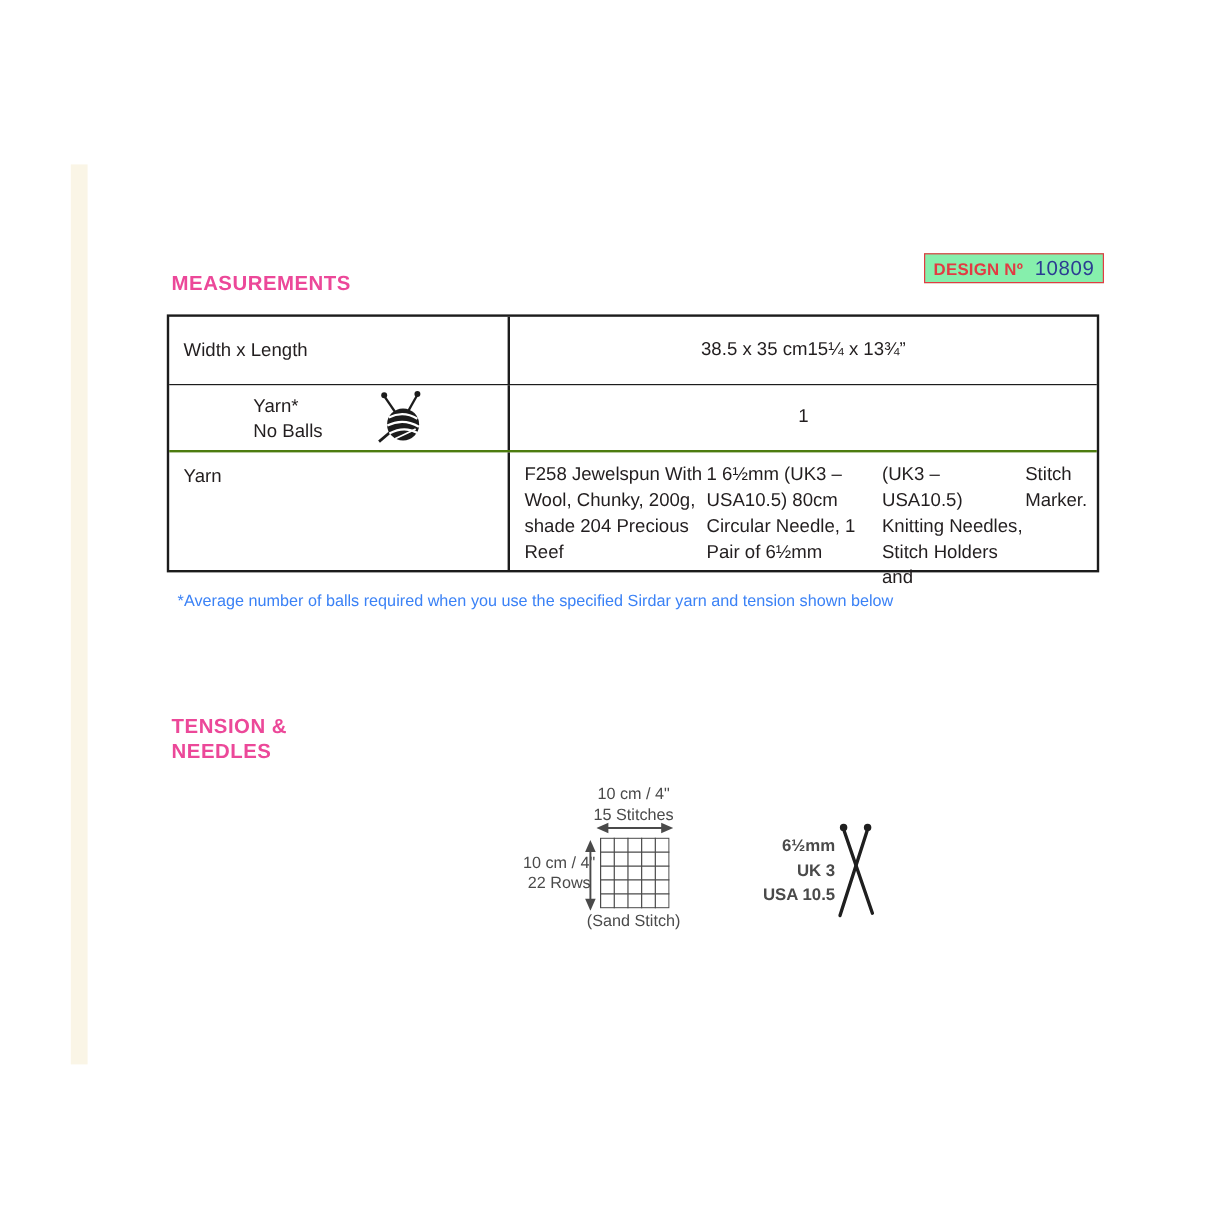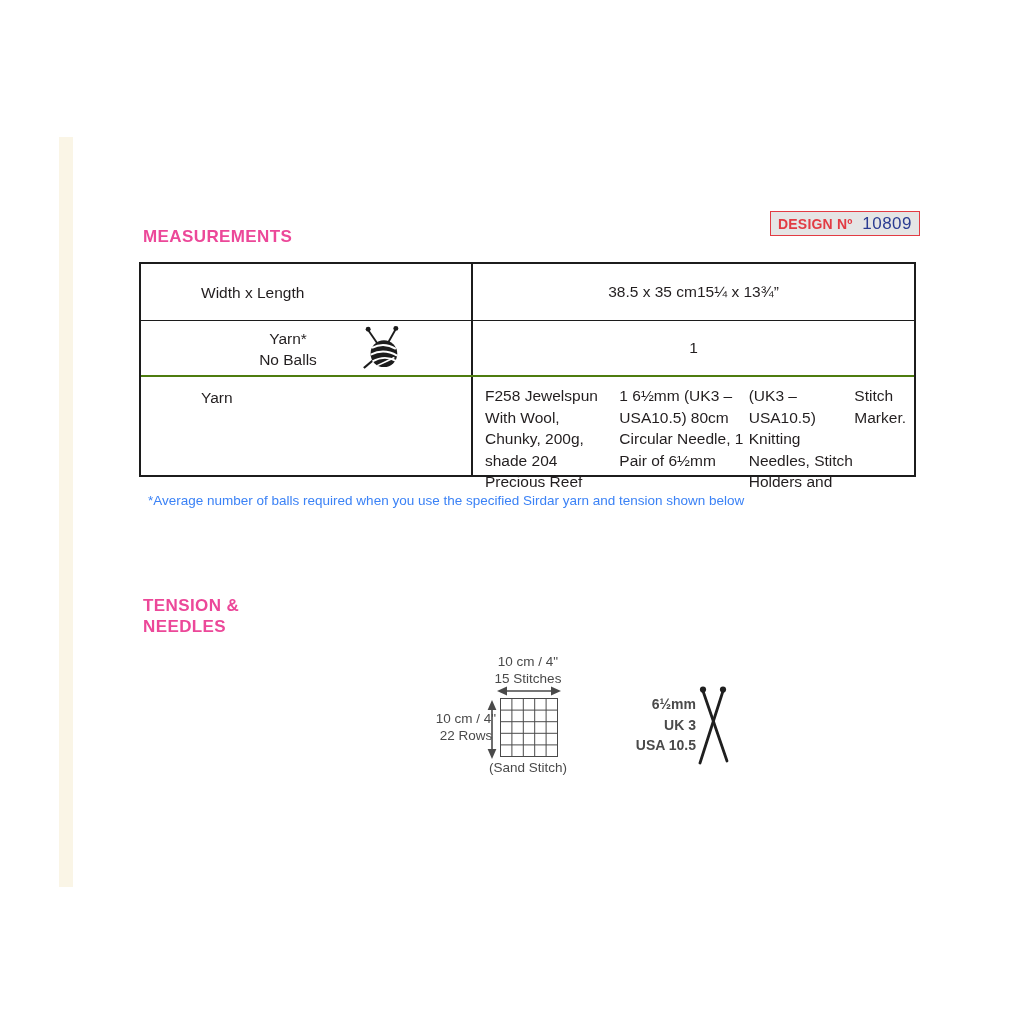--- a/index.html
+++ b/index.html
@@ -4,45 +4,45 @@
 <style>
   * { margin:0; padding:0; box-sizing:border-box; }
   html,body { width:1024px; height:1024px; background:#ffffff; }
   body { font-family:"Liberation Sans", sans-serif; color:#221e1f; position:relative; }
   .page { position:absolute; inset:0; width:1024px; height:1024px; background:#fff; overflow:hidden; }
 
   .stripe { position:absolute; left:59px; top:137px; width:14px; height:750px; background:#faf5e6; }
 
   .badge { position:absolute; left:770px; top:211px; width:150px; height:25px;
            border:1.5px solid #e23b43; display:flex; align-items:center;
-           justify-content:space-between; padding:0 7px; background:#e5e5e5; }
+           justify-content:space-between; padding:0 7px; background:#86efac; }
   .badge-label { color:#e23b43; font-weight:bold; font-size:14px; letter-spacing:.2px; }
   .badge-number { color:#2b3c92; font-size:17px; letter-spacing:.5px; }
 
   .section-heading { position:absolute; color:#ec4899; font-weight:bold; font-size:17px;
                      letter-spacing:.4px; line-height:21px; }
   #measurements-heading { left:143px; top:226px; }
   #tension-heading { left:143px; top:595px; }
 
   .m-table { position:absolute; left:139px; top:262px; width:777px;
              border:2px solid #1c1c1c; background:#fff; }
   .m-row { display:flex; align-items:stretch; }
   .m-row.row-1 { height:56px; }
   .m-row.row-2 { height:55px; border-top:1px solid #1c1c1c; }
   .m-row.row-3 { height:100px; border-top:2px solid #4d7c0f; }
   .cell-l { width:284px; border-right:2px solid #1c1c1c; padding:7px 10px 6px 12px;
             font-size:15.5px; line-height:21px; display:flex; flex-direction:column;
-            justify-content:center;margin-left:48px; }
+            justify-content:center; }
   .cell-r { flex:1; font-size:15.5px; line-height:21.5px; display:flex; 
             justify-content:center; align-items:center; text-align:center; padding:6px 8px; }
   .row-3 .cell-r { align-items:flex-start; text-align:left; padding-left:12px; justify-content:flex-start; padding-top:8px; }
   .row-3 .cell-l { justify-content:flex-start; padding-top:10px; }
   .row-3 .cell-l .line + .line { margin-top:4px; }
   .yarn-cell { flex-direction:row; align-items:center; }
-  .yarn-cell .labels { display:flex; flex-direction:column;text-align:center; }
+  .yarn-cell .labels { display:flex; flex-direction:column; }
   .yarn-icon-wrap { margin-left:44px; margin-top:2px; }
 
   .footnote { position:absolute; left:148px; top:493px; font-size:13.5px; color:#3b82f6; }
 
   .diagram-text { position:absolute; color:#4a4a4a; font-size:13.5px; line-height:16.5px; text-align:center; }
   #swatch-top-label { left:458px; top:654px; width:140px; }
   #swatch-left-label { left:411px; top:711px; width:110px; }
   #swatch-caption { left:458px; top:760px; width:140px; }
   #arrow-h { position:absolute; left:497px; top:683px; }
   #arrow-v { position:absolute; left:486px; top:700px; }

